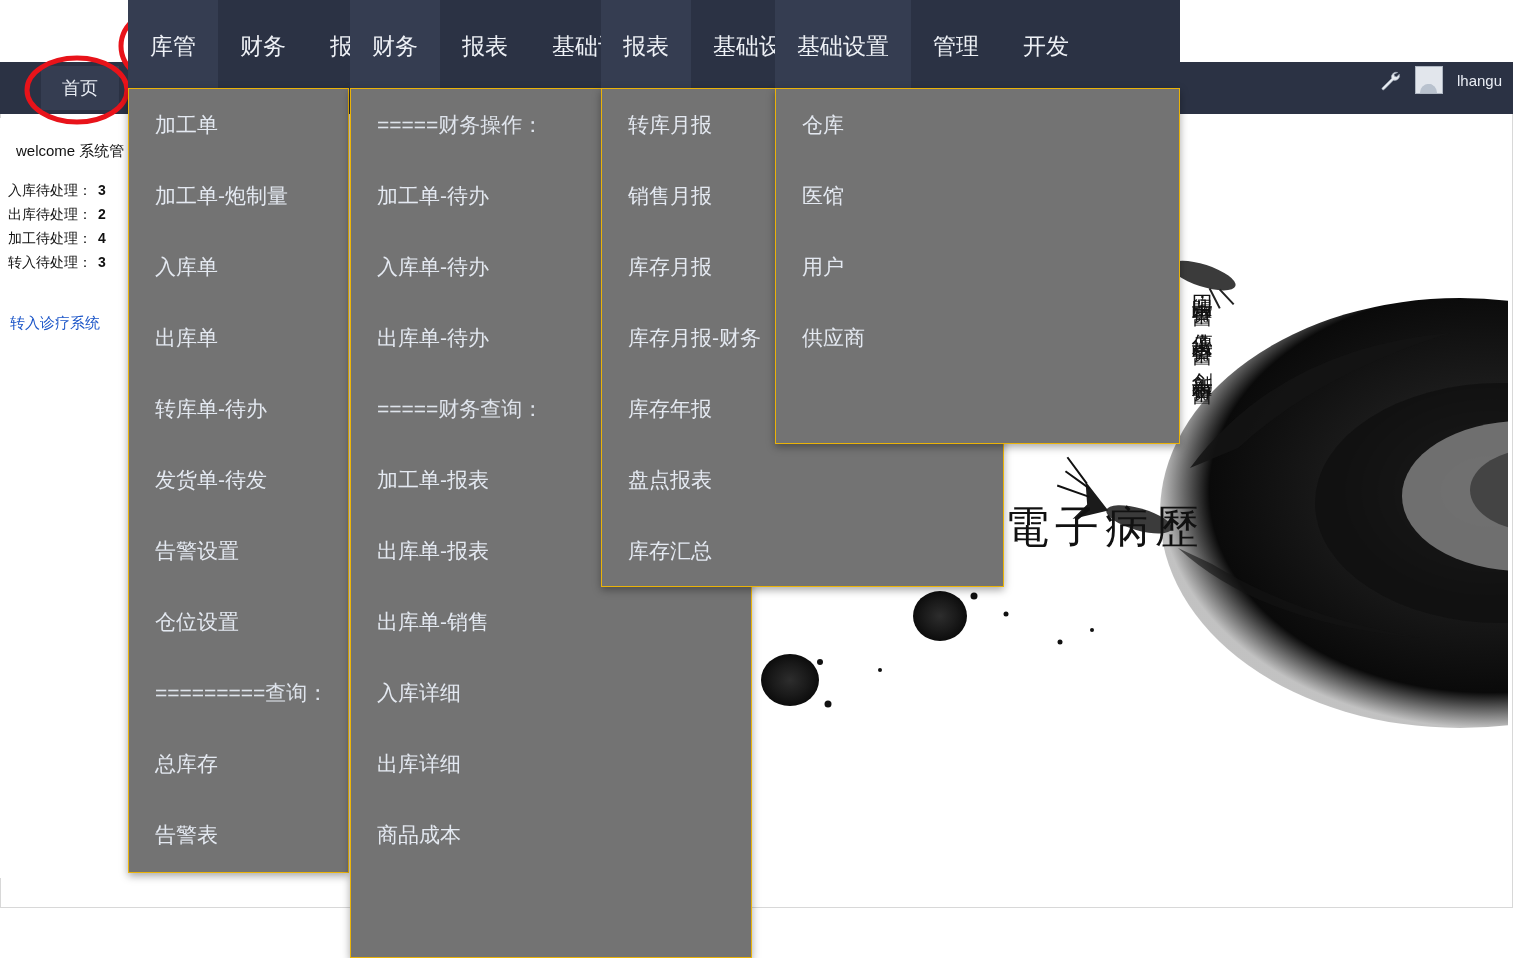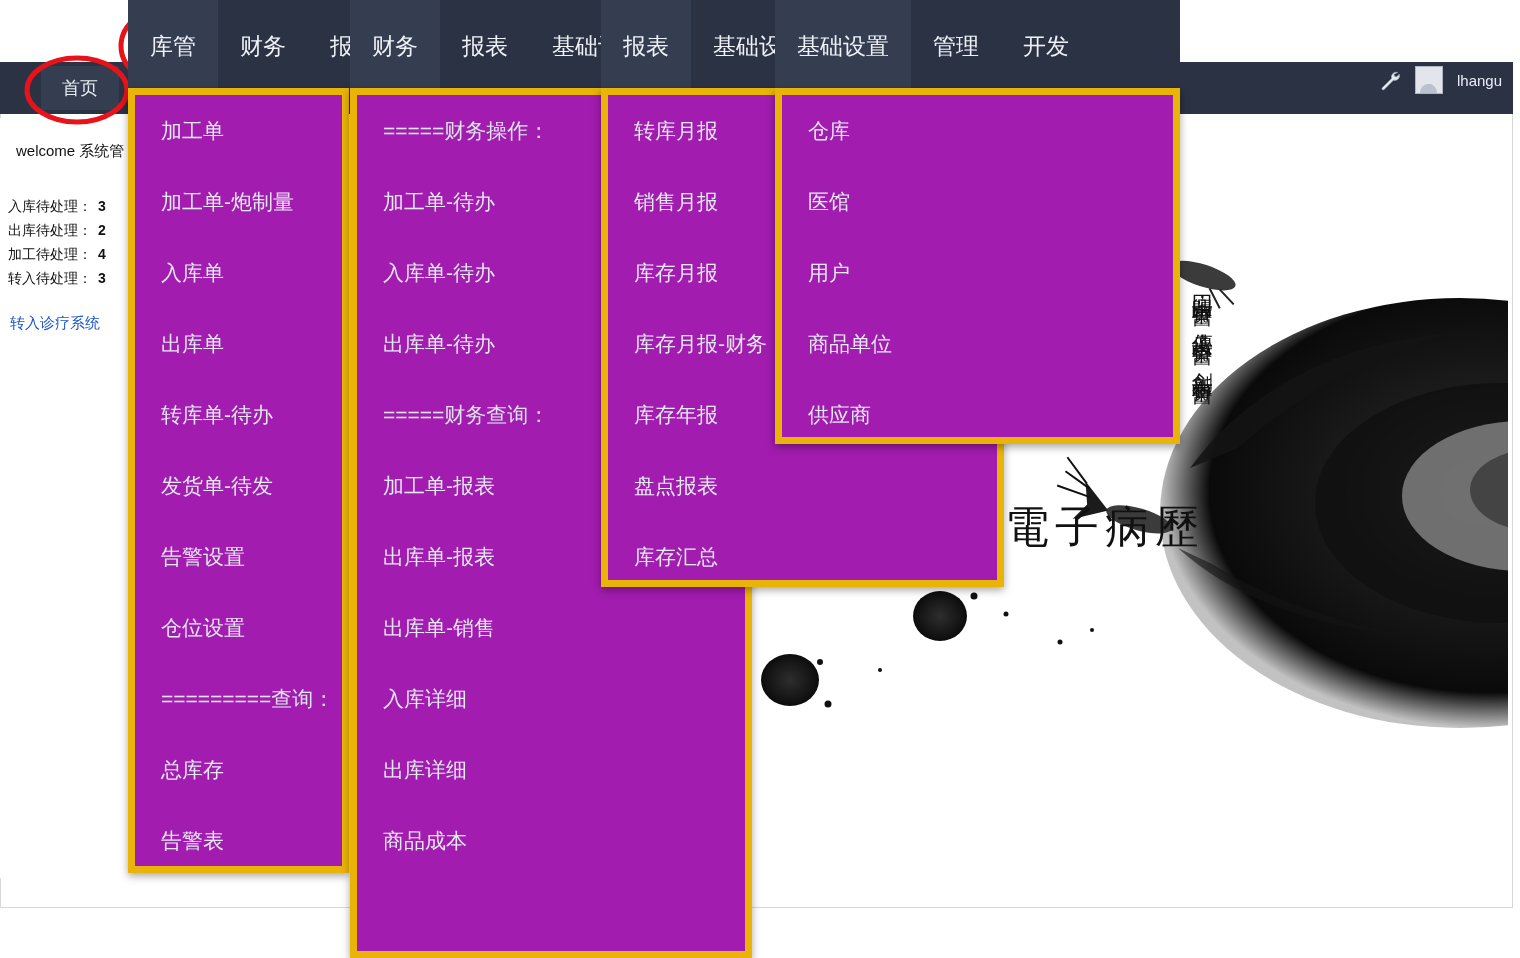--- a/index.html
+++ b/index.html
@@ -50,21 +50,21 @@
   .avatar-wrap{position:relative;width:28px;height:28px;}
   .username{color:#e9edf4;font-size:15px;}
 
   
   .leftpane{
     position:absolute;left:0;top:118px;width:128px;height:760px;
     background:#ffffff;
     font-size:14px;color:#111;
   }
   .welcome{position:absolute;left:16px;top:24px;white-space:nowrap;font-size:15px;}
-  .stats{position:absolute;left:8px;top:76px;line-height:24px;font-size:14px;white-space:nowrap;}
+  .stats{position:absolute;left:8px;top:60px;line-height:24px;font-size:14px;white-space:nowrap;}
   .stat-row{display:flex;}
   .stat-label{}
   .stat-val{margin-left:6px;font-weight:bold;}
   .link-clinic{
     position:absolute;left:10px;top:196px;color:#1b55c8;font-size:15px;
     text-decoration:none;white-space:nowrap;
   }
 
   
   .ink-area{
@@ -95,22 +95,22 @@
     box-sizing:border-box;
   }
   .menubar .mitem{
     color:#eef1f6;font-size:23px;
     padding:0 22px;height:92px;display:flex;align-items:center;
     white-space:nowrap;cursor:default;
   }
   .menubar .mitem.active{background:#353d51;}
 
   .dropdown{
-    position:absolute;background:#a21caf;
-    border:7px solid #eab308;
+    position:absolute;background:#737373;
+    border:1px solid #eab308;
     box-sizing:border-box;
     box-shadow:0 3px 8px rgba(0,0,0,.35);
     overflow:hidden;
   }
   .dropdown .ditem{
     color:#e4e9f1;font-size:21px;
     height:71px;display:flex;align-items:center;
     padding-left:26px;white-space:nowrap;cursor:default;
   }
   .dropdown .ditem.sep{color:#dfe4ec;}
@@ -300,21 +300,20 @@
 
     <div class="menubar" id="mb3" style="left:775px;top:0;width:405px;z-index:40;">
         <div class="mitem active">基础设置</div>
         <div class="mitem">管理</div>
         <div class="mitem">开发</div>
       </div>
     <div class="dropdown" id="dd-jichu" style="left:775px;top:88px;width:405px;height:356px;z-index:41;">
         <div class="ditem">仓库</div>
         <div class="ditem">医馆</div>
         <div class="ditem">用户</div>
-        <div class="ditem">商品单位</div>
         <div class="ditem">供应商</div>
       </div>
   </div>
 
   <svg class="annot">
     <ellipse cx="77" cy="90" rx="50" ry="32" fill="none" stroke="#e8131a" stroke-width="5"></ellipse>
     <ellipse cx="173" cy="46" rx="52" ry="40" fill="none" stroke="#e8131a" stroke-width="5"></ellipse>
     <ellipse cx="396" cy="46" rx="52" ry="40" fill="none" stroke="#e8131a" stroke-width="5"></ellipse>
     <ellipse cx="651" cy="48" rx="52" ry="40" fill="none" stroke="#e8131a" stroke-width="5"></ellipse>
     <ellipse cx="846" cy="47" rx="69" ry="40" fill="none" stroke="#e8131a" stroke-width="5"></ellipse>

